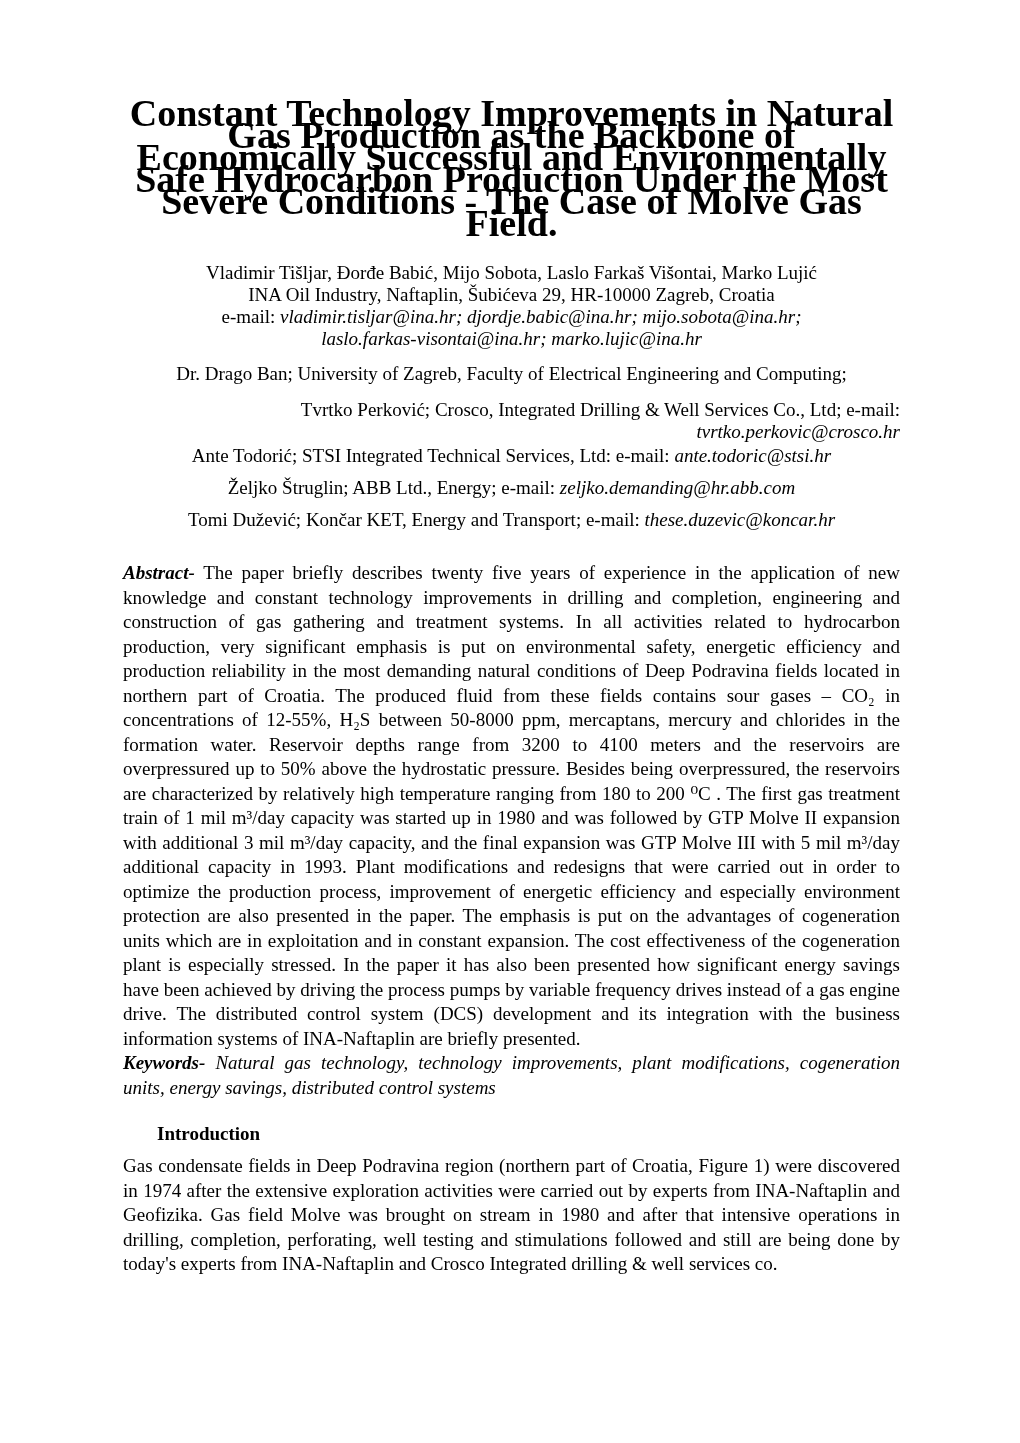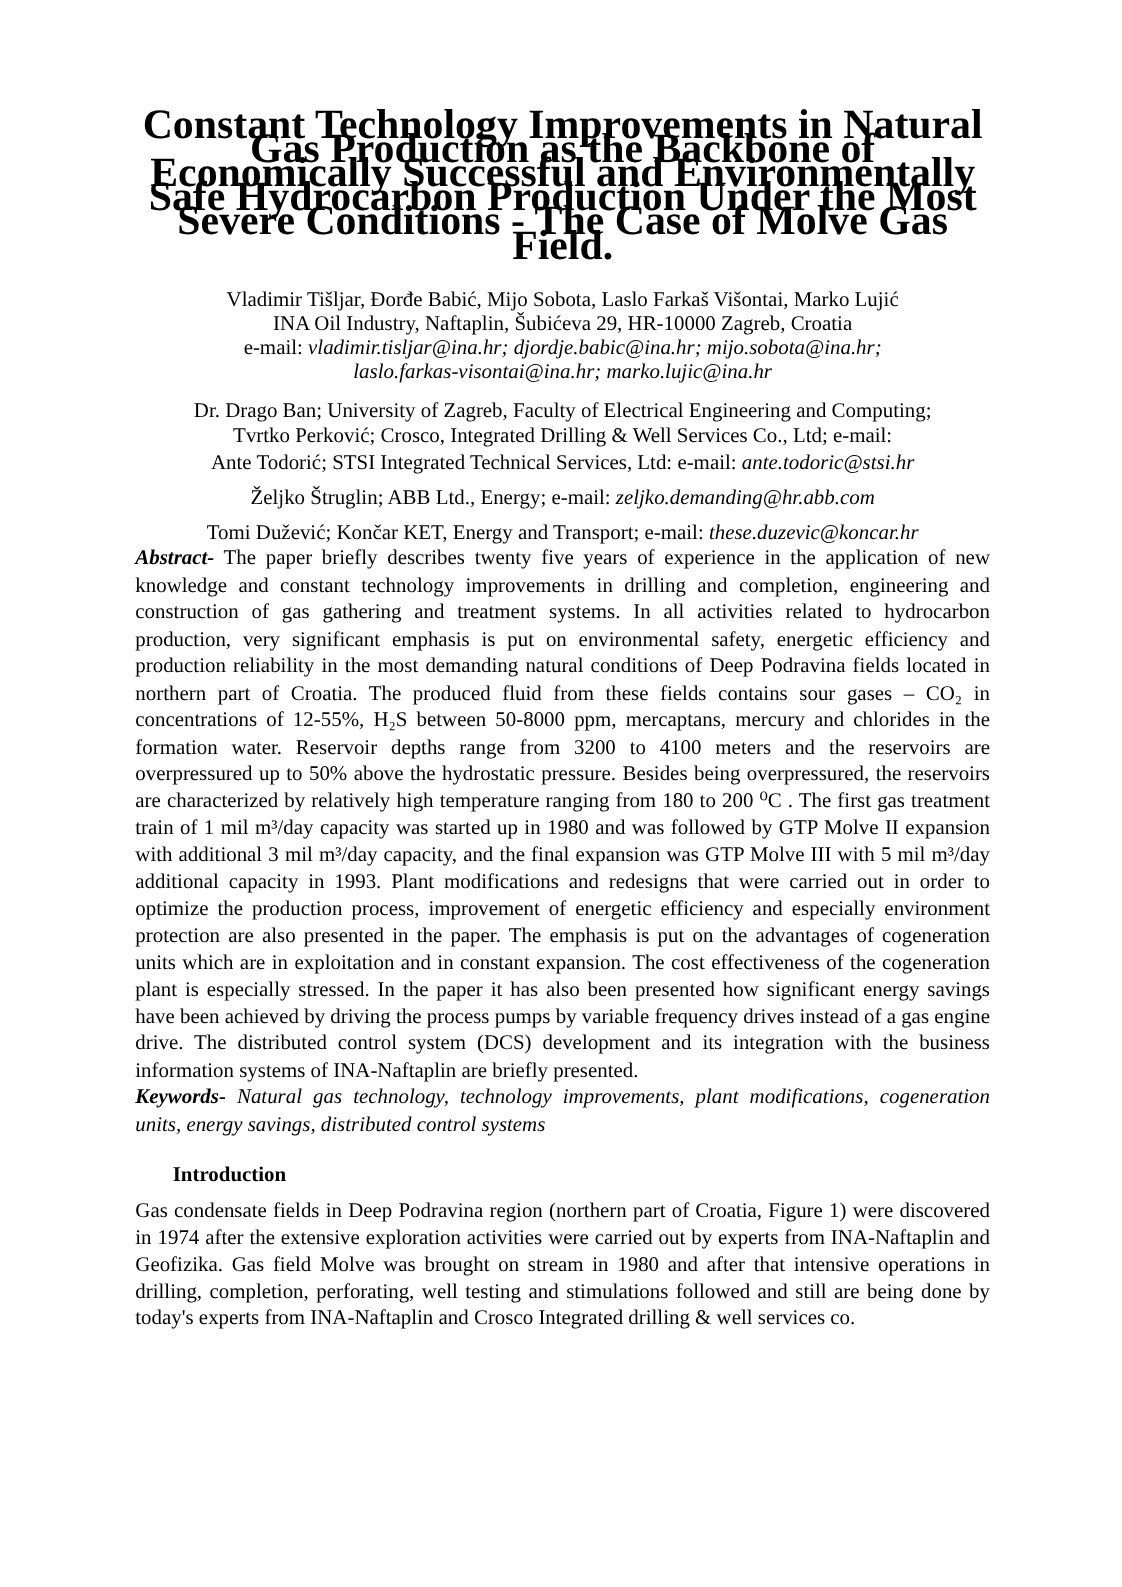--- a/index.html
+++ b/index.html
@@ -18,32 +18,32 @@
   }
   .paper-title {
     font-weight: bold;
     text-align: center;
     line-height: 22px;
     margin: 0;
   }
   .centered { text-align: center; line-height: 22px; }
   .author-group-1 { margin-top: 28px; }
   .author-group-2 { margin-top: 13px; }
-  .author-group-3 { margin-top: 1px; }
+  .author-group-3 { margin-top: 14px; text-align: right; }
   .author-group-4 { margin-top: 2px; }
   .author-group-5 { margin-top: 10px; }
   .author-group-6 { margin-top: 10px; }
   .italic { font-style: italic; }
   .lead { font-weight: bold; font-style: italic; }
   .body-par {
     text-align: justify;
     line-height: 24.5px;
     margin: 0;
   }
-  .abstract-par { }
+  .abstract-par { margin-top: 30px; }
   .keywords-par { font-style: italic; }
   .keywords-par .lead { font-style: italic; }
   .section-heading {
     font-weight: bold;
     line-height: 22px;
     margin-top: 23px;
     margin-left: 34px;
   }
   .intro-par { margin-top: 9px; }
 </style>
@@ -60,20 +60,21 @@
     <div><span>e-mail:</span> <span class="italic">vladimir.tisljar@ina.hr; djordje.babic@ina.hr; mijo.sobota@ina.hr;</span></div>
     <div class="italic">laslo.farkas-visontai@ina.hr; marko.lujic@ina.hr</div>
   </div>
 
   <div class="centered author-group-2">
     <div>Dr. Drago Ban; University of Zagreb, Faculty of Electrical Engineering and Computing;</div>
   </div>
 
   <div class="centered author-group-3">
     <div>Tvrtko Perković; Crosco, Integrated Drilling &amp; Well Services Co., Ltd; e-mail:</div>
+    <div class="italic">tvrtko.perkovic@crosco.hr</div>
   </div>
 
   <div class="centered author-group-4">
     <span>Ante Todorić; STSI Integrated Technical Services, Ltd: e-mail:</span> <span class="italic">ante.todoric@stsi.hr</span>
   </div>
 
   <div class="centered author-group-5">
     <span>Željko Štruglin; ABB Ltd., Energy; e-mail:</span> <span class="italic">zeljko.demanding@hr.abb.com</span>
   </div>
 

